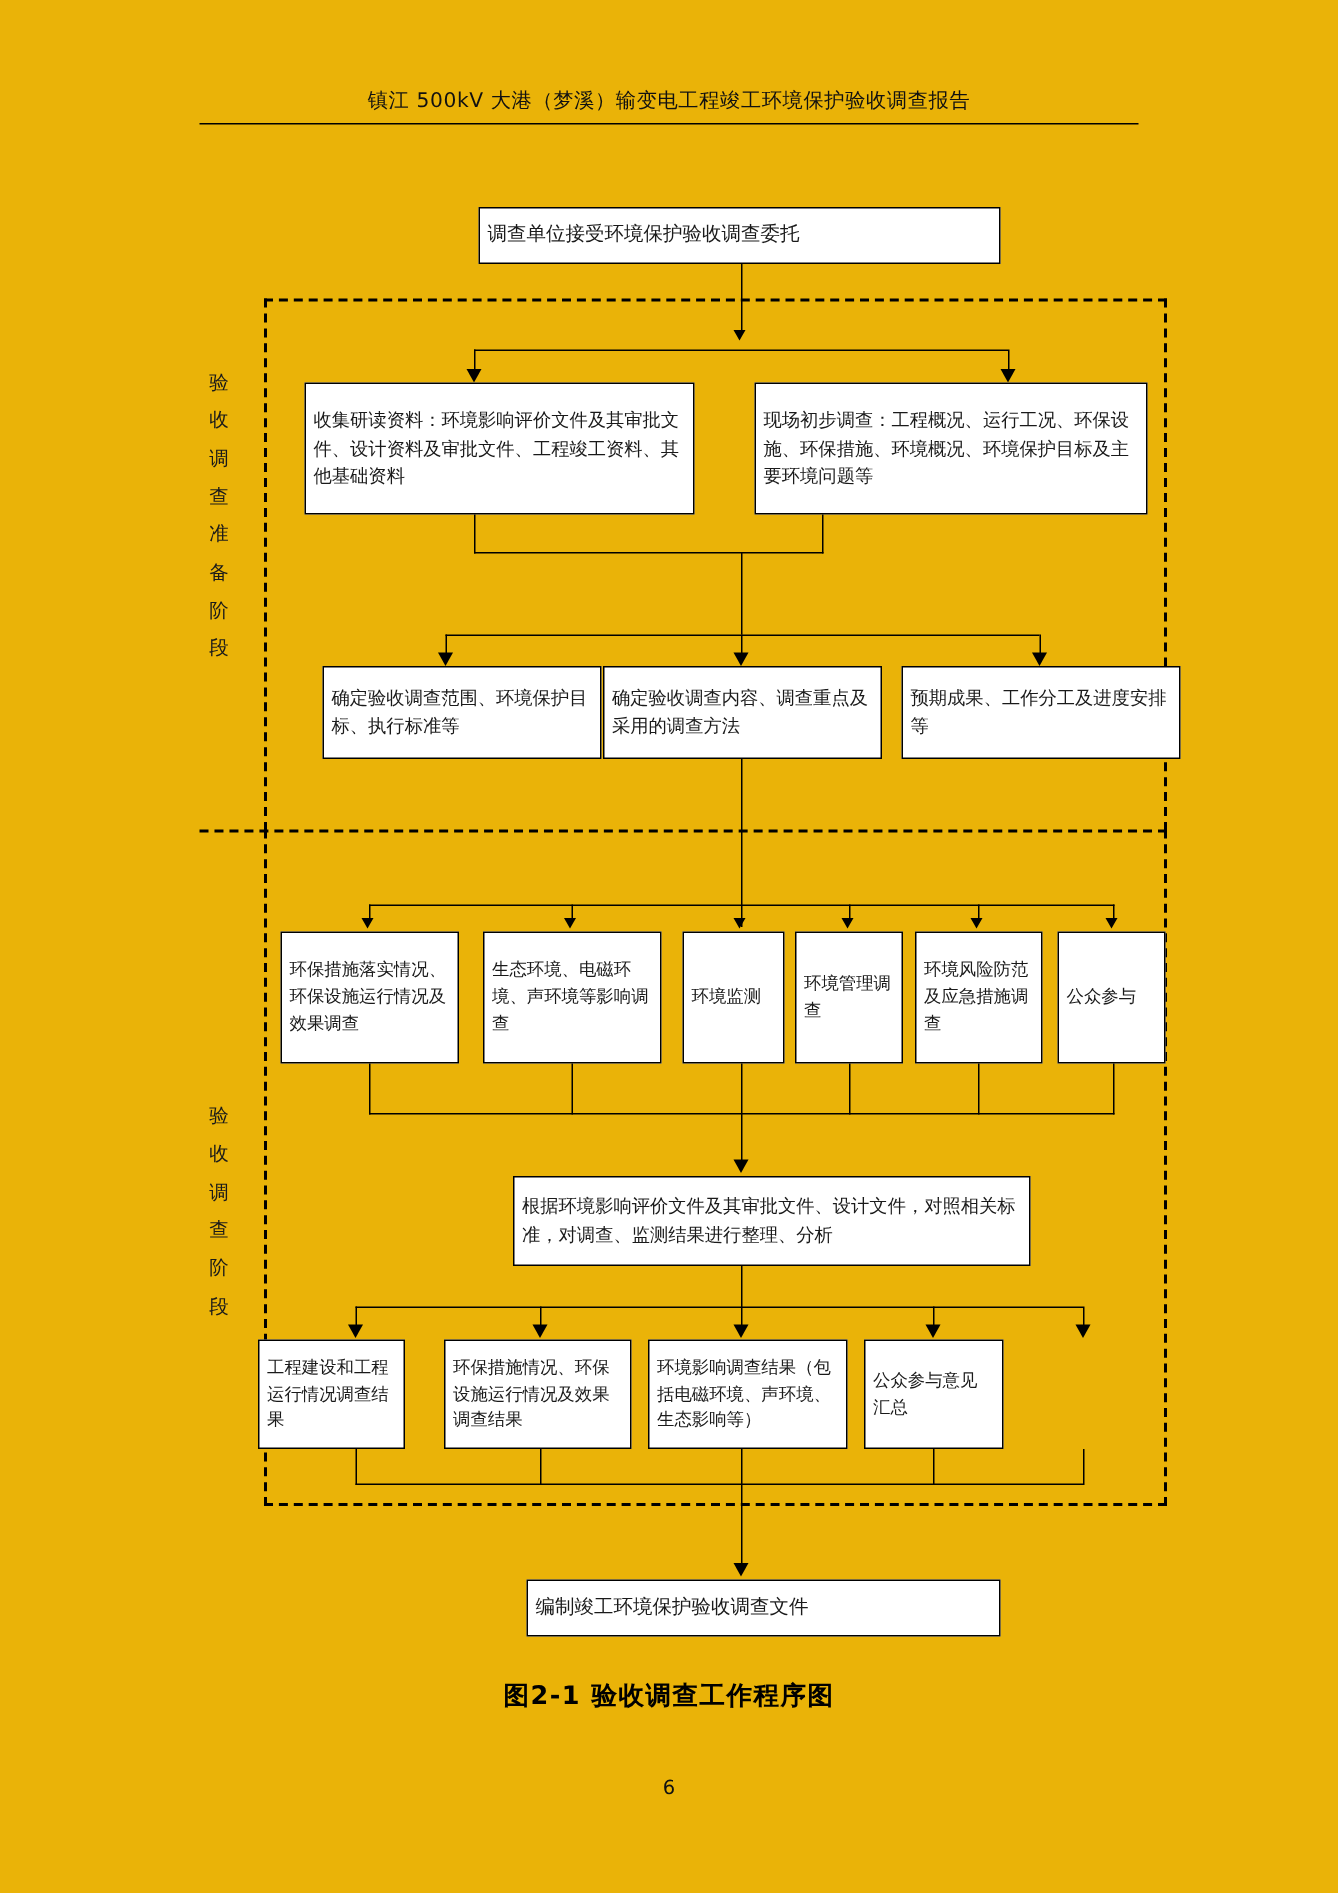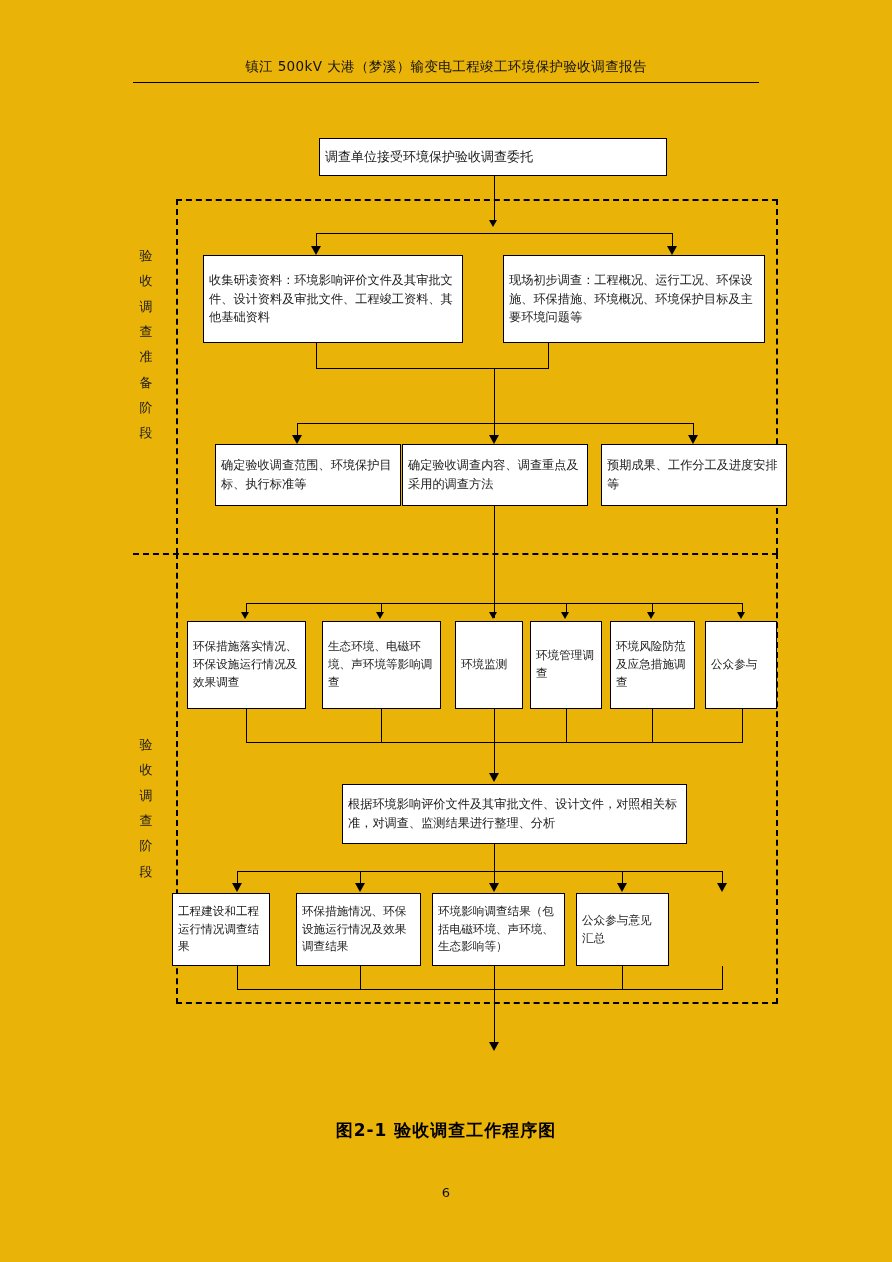--- a/index.html
+++ b/index.html
@@ -286,17 +286,20 @@
   </div>
 
   <div class="vline thin" style="left:237px; top:966px; height:24px;"></div>
   <div class="vline thin" style="left:360px; top:966px; height:24px;"></div>
   <div class="vline thin" style="left:622px; top:966px; height:24px;"></div>
   <div class="vline thin" style="left:722px; top:966px; height:24px;"></div>
   <div class="hline" style="left:237px; top:989px; width:485px;"></div>
   <div class="vline thin" style="left:494px; top:966px; height:79px;"></div>
   <div class="arrow" style="left:489px; top:1042px;"></div>
 
+  <div class="box fs13" style="left:351px; top:1053px; width:316px; height:38px;">
+    <span class="txt">编制竣工环境保护验收调查文件</span>
+  </div>
 
   <div class="caption" style="top:1119px;">图2-1  验收调查工作程序图</div>
   <div class="page-number" style="top:1185px;">6</div>
 
 </div>
 
 </body></html>

